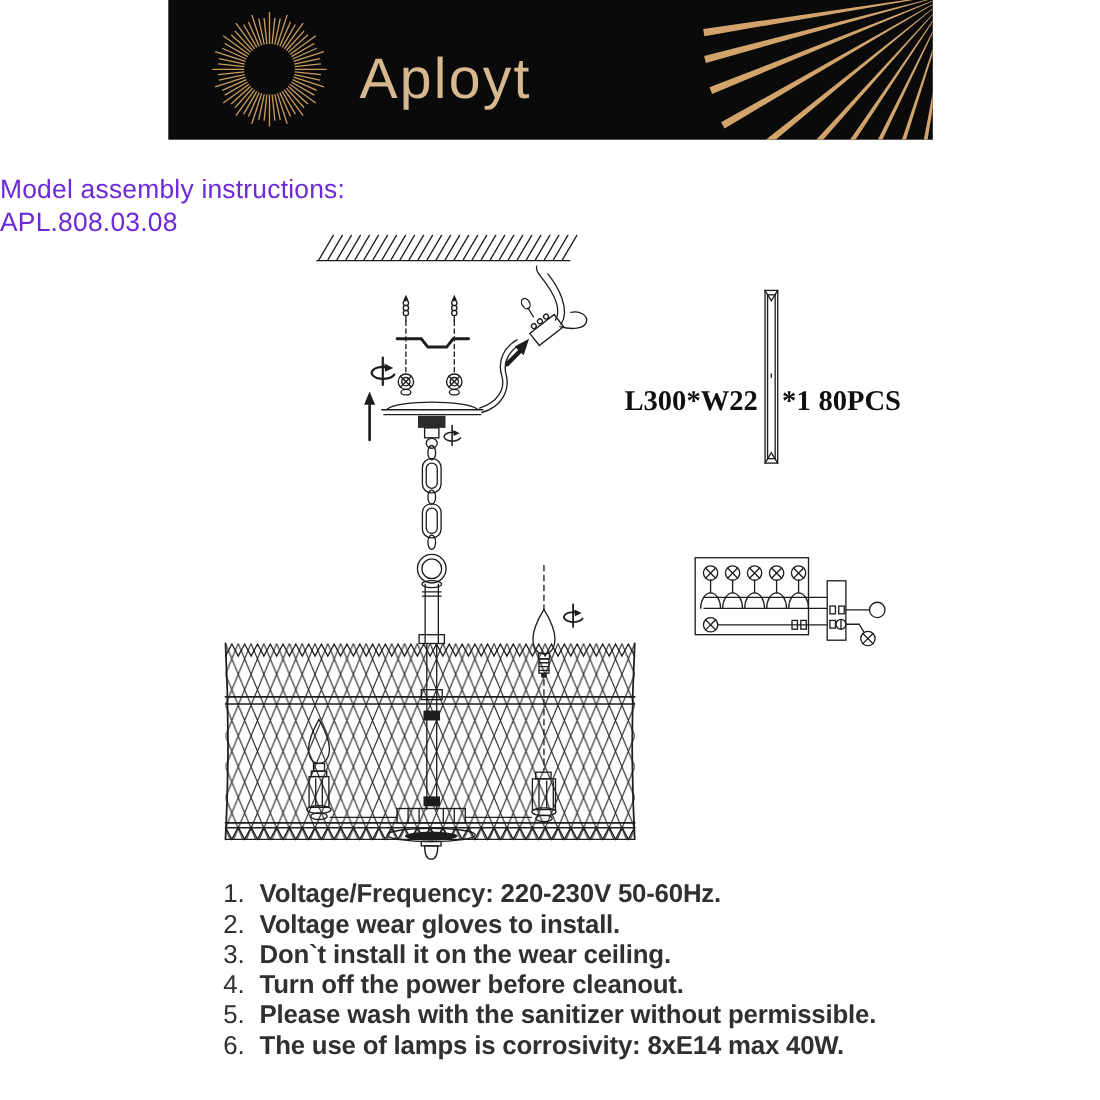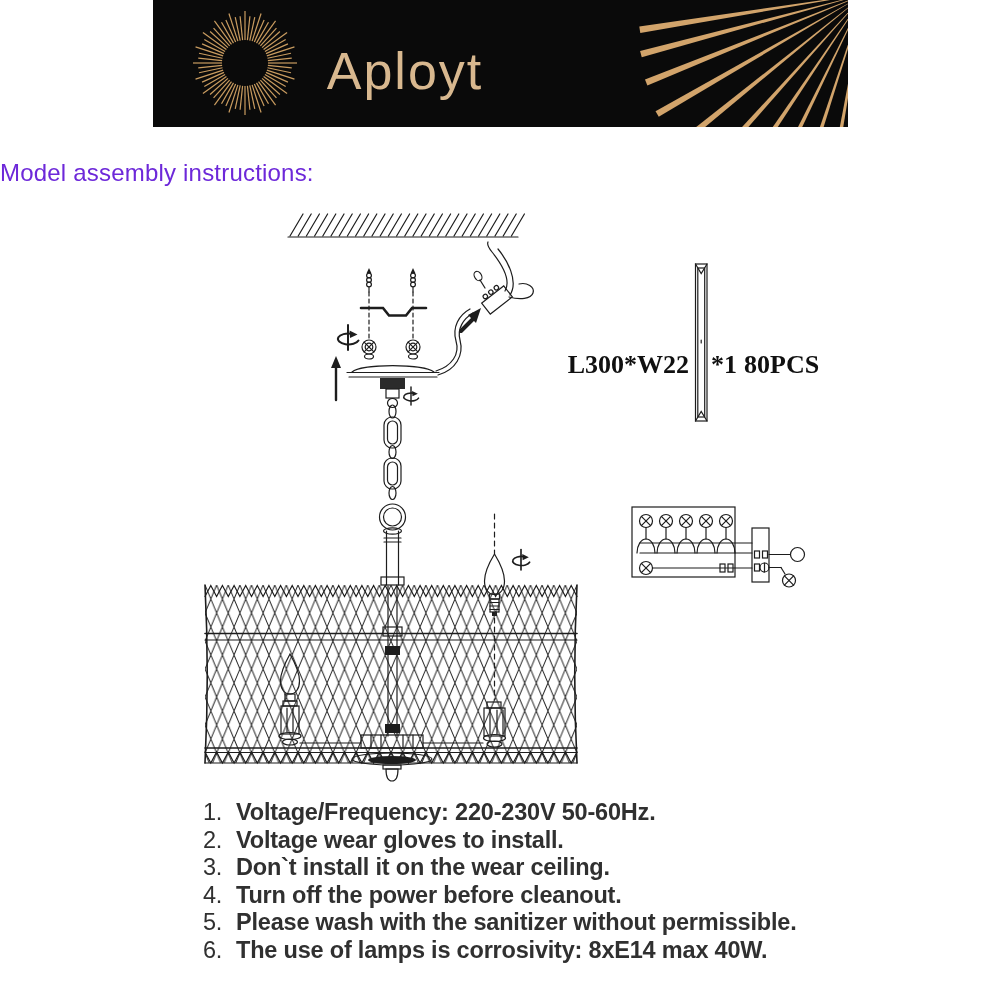--- a/index.html
+++ b/index.html
@@ -101,20 +101,21 @@
           <polygon points="712,-6 491.9671388936365,79.39380851881323 494.4020817508399,85.42050357349736" fill="#d2a46b"></polygon>
           <polygon points="712,-6 487.064046404353,50.906759528345404 488.74637019751935,57.18527739922435" fill="#d2a46b"></polygon>
           <polygon points="712,-6 486.2986463329279,26.45707092223847 487.3154703556894,32.877045136106865" fill="#d2a46b"></polygon>
         </g>
       <text class="brand" x="252" y="89" text-anchor="middle">Aployt</text>
     </svg>
   </div>
 
   <div class="title">
     <div>Model assembly instructions:</div>
+    <div>APL.808.03.08</div>
   </div>
 
   <svg class="diagram" viewBox="0 0 1000 1000">
     <defs>
       <pattern id="lattice" x="205" y="585" width="23.25" height="56" patternUnits="userSpaceOnUse">
         <path d="M0,0 L23.25,56 M23.25,0 L0,56 M11.6,0 L23.25,28 M11.6,0 L0,28 M0,28 L11.6,56 M23.25,28 L11.6,56" stroke="#262626" stroke-width="1" fill="none"></path>
       </pattern>
       <g id="lamp">
         <circle r="6.5"></circle>
         <line x1="-4.6" y1="-4.6" x2="4.6" y2="4.6"></line>

